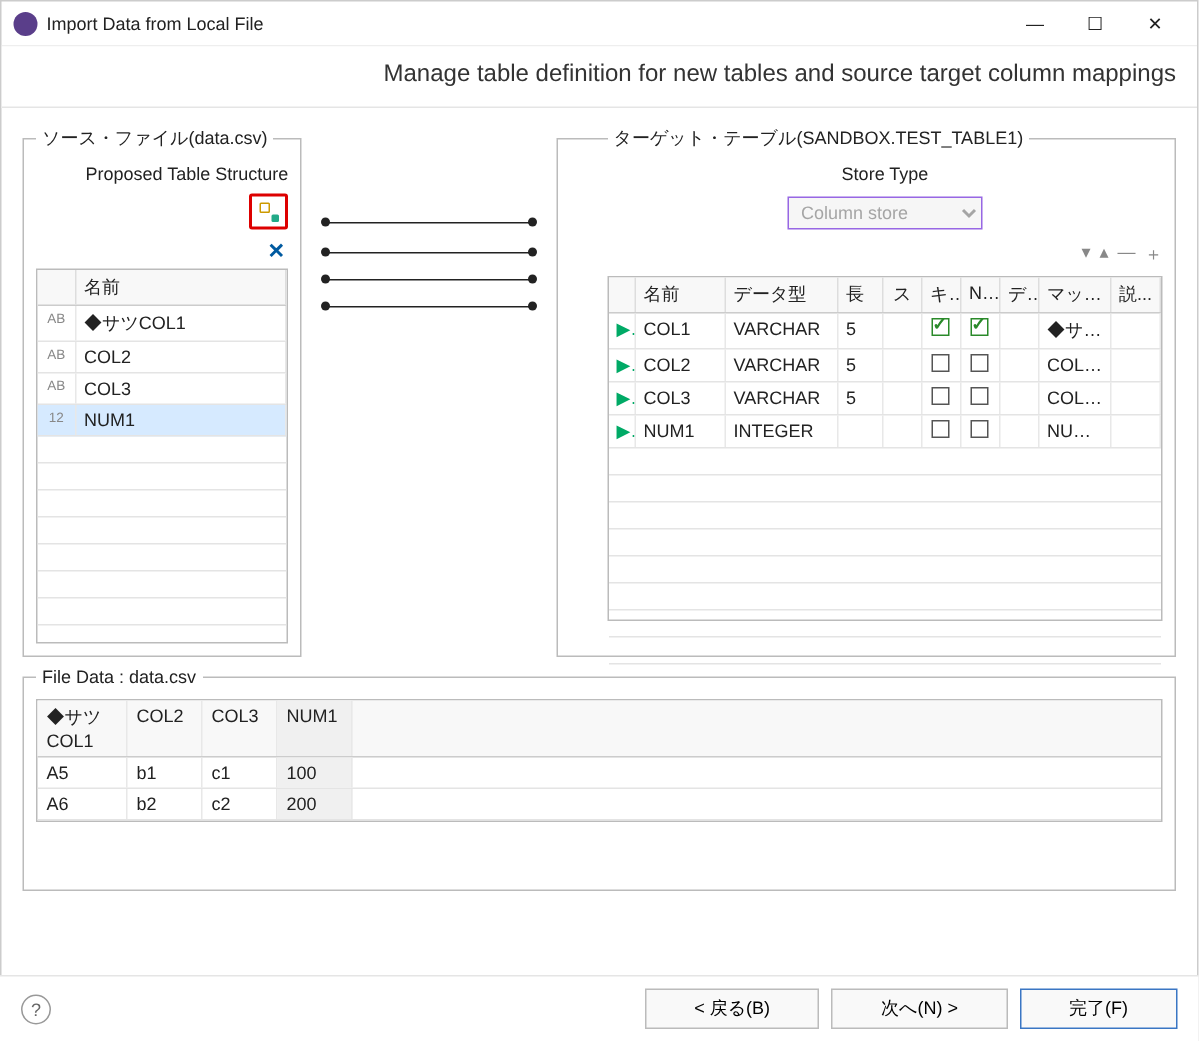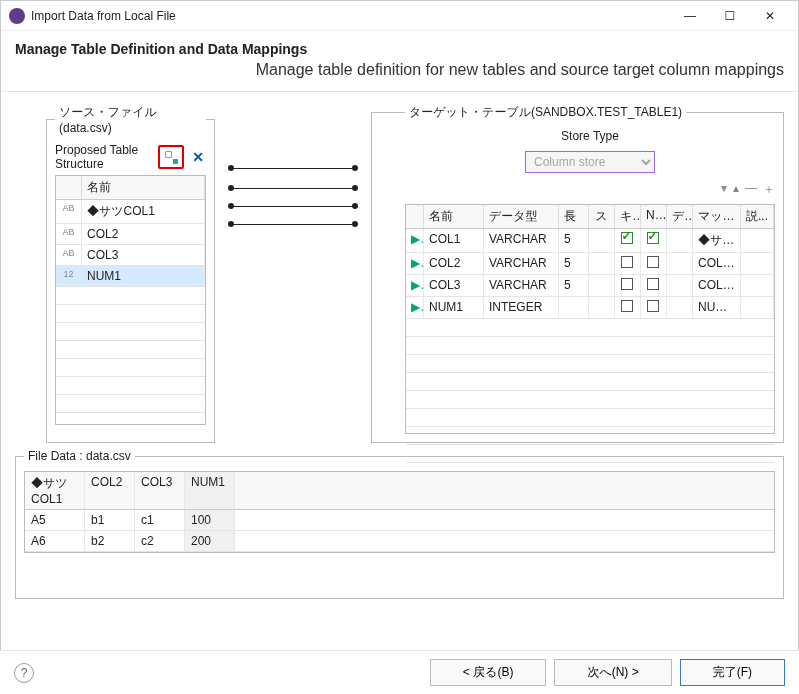--- a/index.html
+++ b/index.html
@@ -40,32 +40,31 @@
     padding: 10px 14px 12px;
     background: #fff;
     border-bottom: 1px solid #e5e5e5;
   }
   .header h1 { font-size: 14px; font-weight: bold; margin:0 0 4px; }
   .header p  { font-size: 16px; margin:0; color:#333;text-align:right; }
   .content {
     padding: 12px 14px 6px;
     display:flex;
     gap: 16px;
-    margin-left: 31px;
   }
   fieldset {
     border:1px solid #bbb;
     padding: 8px 8px 8px;
     margin:0;
   }
   legend { font-size:12px; padding:0 4px; }
   .left-panel { width: 250px; }
   .right-panel { flex:1;padding-left:33px; }
   .proposed-row {
-    display:flex; align-items:center; gap:6px; margin-bottom:4px;
+    display:flex; align-items:flex-end; gap:6px; margin-bottom:4px;flex-direction:column;
   }
   .proposed-row .lbl { flex:1; }
   .redbox {
     border:2px solid #d00; padding:2px 3px; border-radius:2px;
     display:inline-flex; align-items:center;
   }
   .icon-struct {
     width:16px; height:16px;
     display:inline-block;
     position:relative;
@@ -158,21 +157,20 @@
   <span class="app-icon"></span>
   <span class="title">Import Data from Local File</span>
   <div class="winbtns">
     <div class="winbtn">—</div>
     <div class="winbtn">☐</div>
     <div class="winbtn">✕</div>
   </div>
 </div>
 
 <div class="header">
-  <h1>Manage Table Definition and Data Mappings</h1>
   <p>Manage table definition for new tables and source target column mappings</p>
 </div>
 
 <div class="content">
 
   <fieldset class="left-panel">
     <legend>ソース・ファイル(data.csv)</legend>
     <div class="proposed-row">
       <span class="lbl">Proposed Table Structure</span>
       <span class="redbox">

